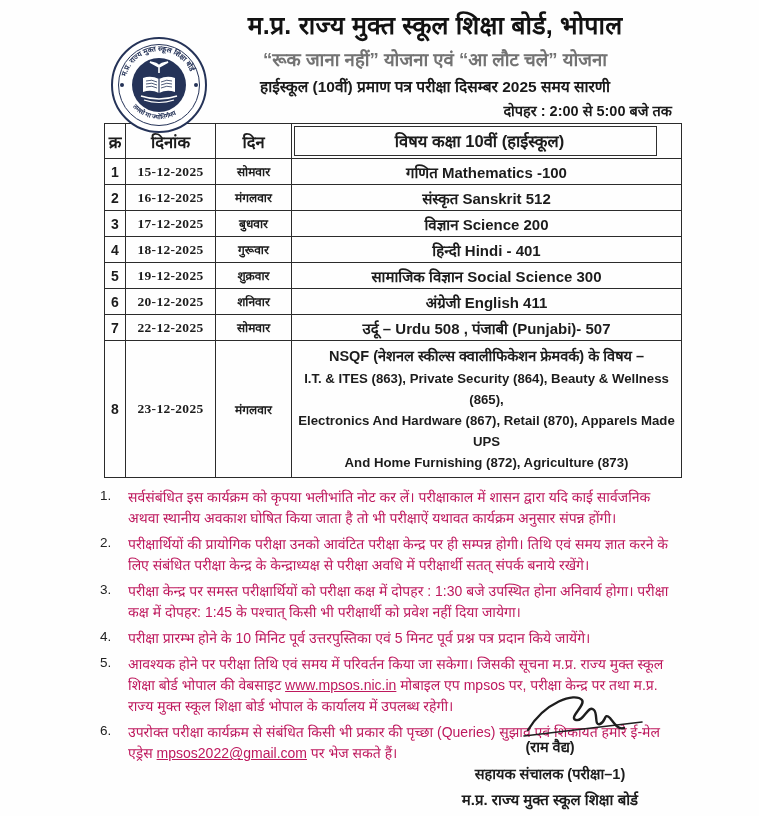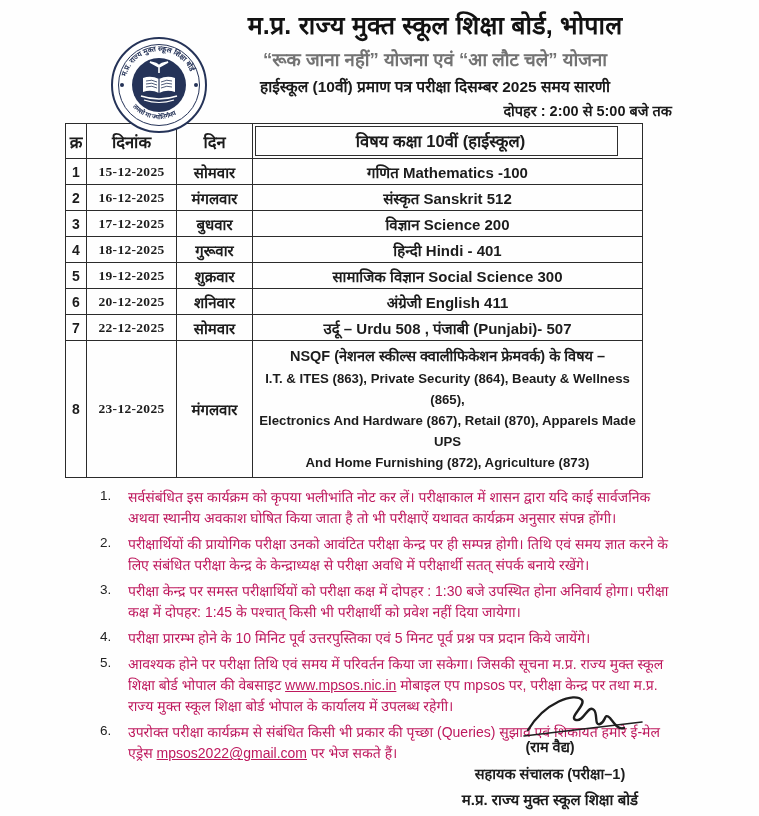--- a/index.html
+++ b/index.html
@@ -15,34 +15,34 @@
   }
   
   .logo{position:absolute;left:106px;top:34px;width:106px;height:102px;}
   .titles{padding-top:10px;margin-left:190px;width:490px;text-align:center;}
   .title-org{font-size:25px;font-weight:bold;line-height:1.25;letter-spacing:.2px;color:#121212;}
   .title-scheme{font-size:18.5px;font-weight:bold;margin-top:5px;color:#737373;}
   .title-exam{font-size:15.5px;font-weight:bold;margin-top:4px;color:#1a1a1a;}
   .time-line{width:577px;margin:3px 0 0 95px;text-align:right;font-weight:bold;font-size:14.5px;color:#1a1a1a;}
   
   table.tt{
-    margin:3px 0 0 65px;width:577px;
+    margin:3px 0 0 104px;width:577px;
     border-collapse:collapse;table-layout:fixed;
   }
   table.tt th,table.tt td{
     border:1.6px solid #2b2b2b;
     text-align:center;vertical-align:middle;
     padding:2px 3px;overflow:hidden;
   }
   col.c-sno{width:21px;}col.c-date{width:90px;}col.c-day{width:76px;}col.c-subj{width:390px;}
   table.tt th{font-size:16.5px;font-weight:bold;height:29px;padding:1px 2px;}
   .subj-box{border:1.6px solid #2f2f2f;margin:1px 22px 1px 0;padding:2px 0 3px 8px;font-weight:bold;}
   td.sno{font-weight:bold;font-size:14px;}
   td.date{font-family:"Liberation Serif","DejaVu Serif",serif;font-weight:bold;font-size:13.5px;letter-spacing:.3px;}
-  td.day{font-weight:bold;font-size:15px;}
+  td.day{font-weight:bold;font-size:12px;}
   td.subj{font-weight:bold;font-size:15px;}
   tr.r{height:26px;}
   tr.r8 td.subj{padding:4px 6px;}
   .nsqf-l1{font-size:14.5px;font-weight:bold;line-height:1.55;}
   .nsqf-en{font-size:13.2px;font-weight:bold;line-height:1.6;}
   
   .notes{margin:9px 0 0 100px;width:575px;}
   .notes-heading{font-weight:bold;font-size:15px;margin-bottom:2px;}
   .note{display:flex;margin-top:5px;}
   .note .num{width:28px;flex:0 0 28px;font-size:13.5px;padding-top:1px;color:#222;}

